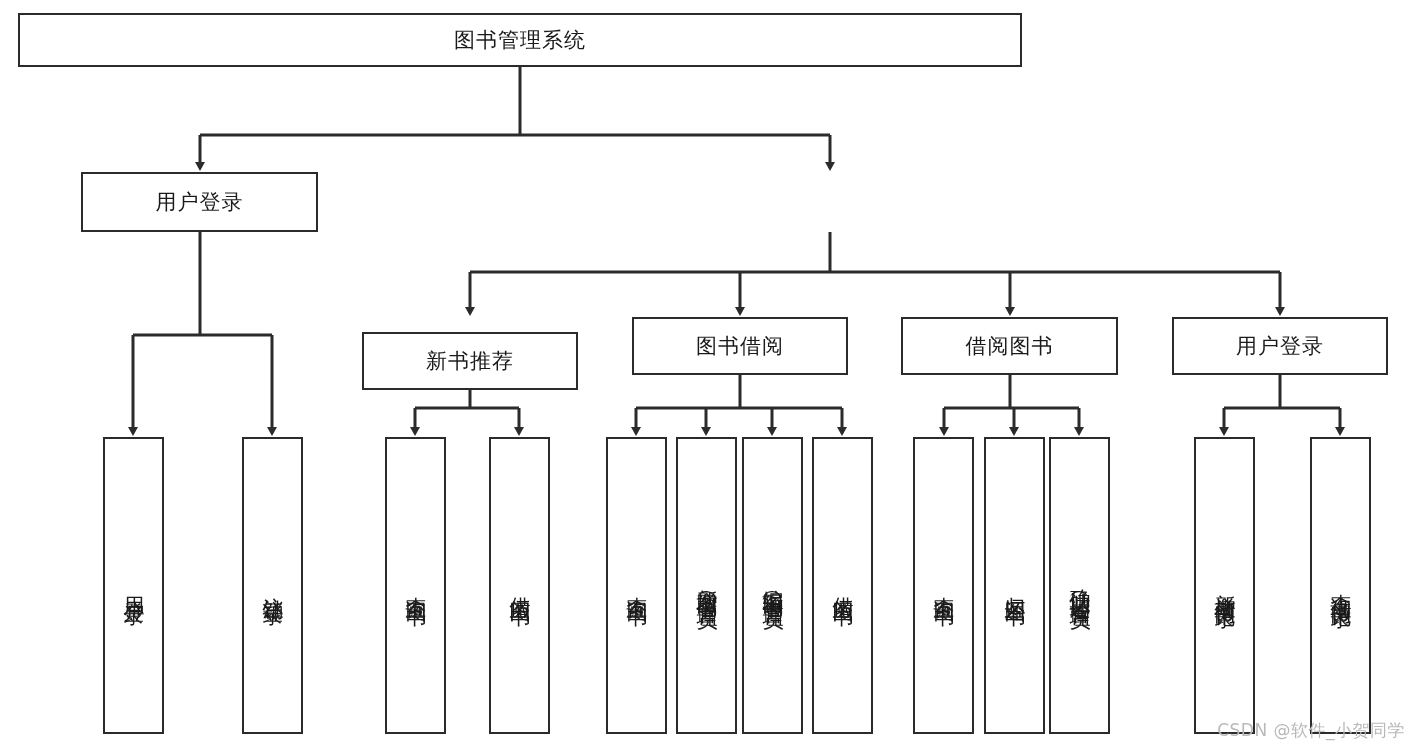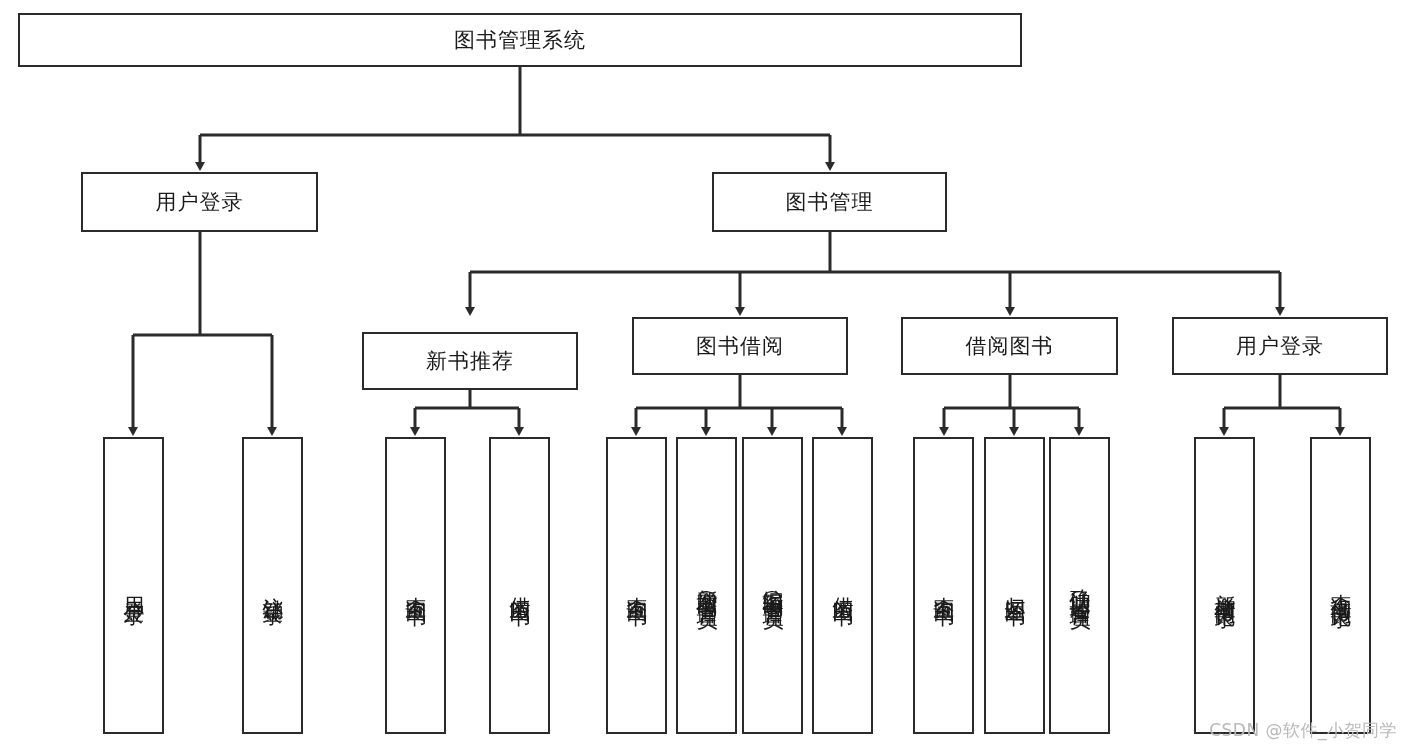--- a/index.html
+++ b/index.html
@@ -45,21 +45,21 @@
   .vtext {
     writing-mode: vertical-rl;
     text-orientation: upright;
     letter-spacing: 3px;
     line-height: 1;
     white-space: nowrap;
     display: block;
   }
   .watermark {
     position: absolute;
-    right: 8px;
+    right: 0;
     bottom: 5px;
     font-size: 17px;
     color: #b9b9b9;
     letter-spacing: 0.5px;
     white-space: nowrap;
   }
 </style>
 </head>
 <body>
 
@@ -118,23 +118,20 @@
     </g>
   </svg>
 
   <div class="node h" style="left:18px; top:13px; width:1004px; height:54px;">
     <span>图书管理系统</span>
   </div>
 
   <div class="node h" style="left:81px; top:172px; width:237px; height:60px;">
     <span>用户登录</span>
   </div>
-  <div class="node h" style="left:712px; top:172px; width:235px; height:60px;">
-    <span>图书管理</span>
-  </div>
 
   <div class="node h" style="left:362px; top:332px; width:216px; height:58px;">
     <span>新书推荐</span>
   </div>
   <div class="node h" style="left:632px; top:317px; width:216px; height:58px;">
     <span>图书借阅</span>
   </div>
   <div class="node h" style="left:901px; top:317px; width:217px; height:58px;">
     <span>借阅图书</span>
   </div>

